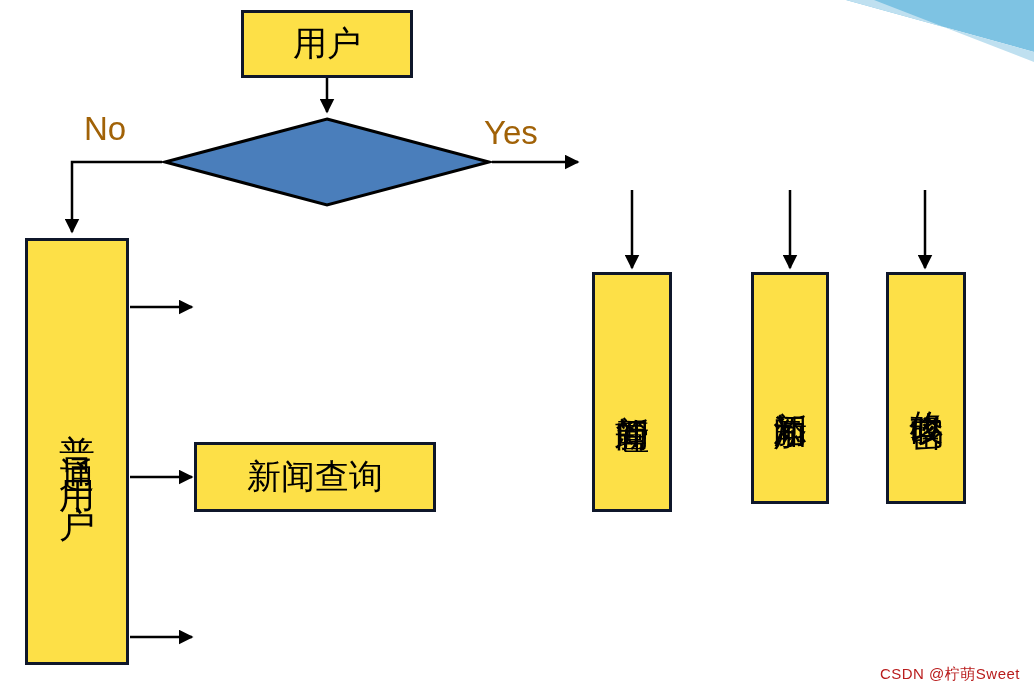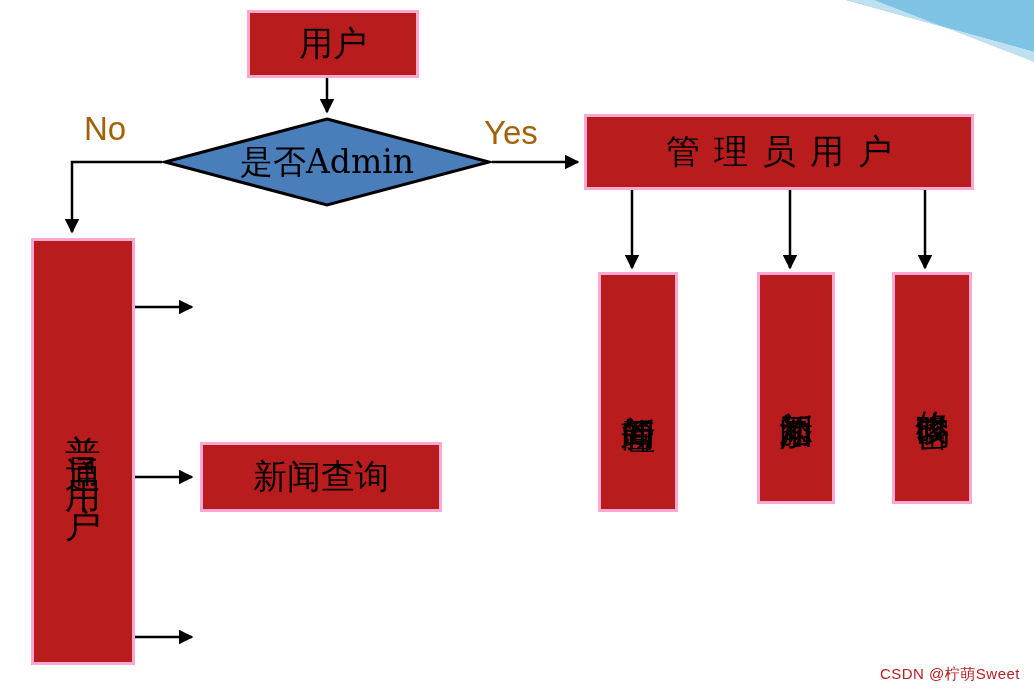--- a/index.html
+++ b/index.html
@@ -23,29 +23,28 @@
     top: 0;
     right: 0;
     width: 230px;
     height: 62px;
     pointer-events: none;
   }
   
   .node {
     position: absolute;
     box-sizing: border-box;
-    background: #b91c1c;
-    border: 3px solid #f9a8d4;
+    background: #fde047;
+    border: 3px solid #0f172a;
     display: flex;
     align-items: center;
     justify-content: center;
     color: #000000;
     font-family: "DejaVu Serif", "Liberation Serif", serif;
     line-height: 1.05;
-    margin-left: 6px;
   }
   .node-h {
     font-size: 34px;
   }
   .node-v {
     writing-mode: vertical-rl;
     text-orientation: upright;
     font-size: 34px;
     letter-spacing: 2px;
   }
@@ -143,34 +142,28 @@
     </g>
   </svg>
 
   <div class="node node-h" style="left:241px; top:10px; width:172px; height:68px;">
     <span>用户</span>
   </div>
 
   <svg id="decision-node" viewBox="0 0 330 92" preserveAspectRatio="none">
     <polygon points="165,3 327,46 165,89 3,46" fill="#4a7ebb" stroke="#000000" stroke-width="3" vector-effect="non-scaling-stroke"></polygon>
   </svg>
-  <div id="decision-label">
-    <span>是否Admin</span>
-  </div>
 
   <div class="branch-label" style="left:84px; top:110px;">
     <span>No</span>
   </div>
   <div class="branch-label" style="left:484px; top:114px;">
     <span>Yes</span>
   </div>
 
-  <div class="node node-spaced" style="left:578px; top:114px; width:390px; height:76px;">
-    <span>管理员用户</span>
-  </div>
 
   <div class="node node-v-wide" style="left:25px; top:238px; width:104px; height:427px;">
     <span>普通用户</span>
   </div>
 
   <div class="node node-h" style="left:194px; top:442px; width:242px; height:70px;">
     <span>新闻查询</span>
   </div>
 
   <div class="node node-v" style="left:592px; top:272px; width:80px; height:240px;">

